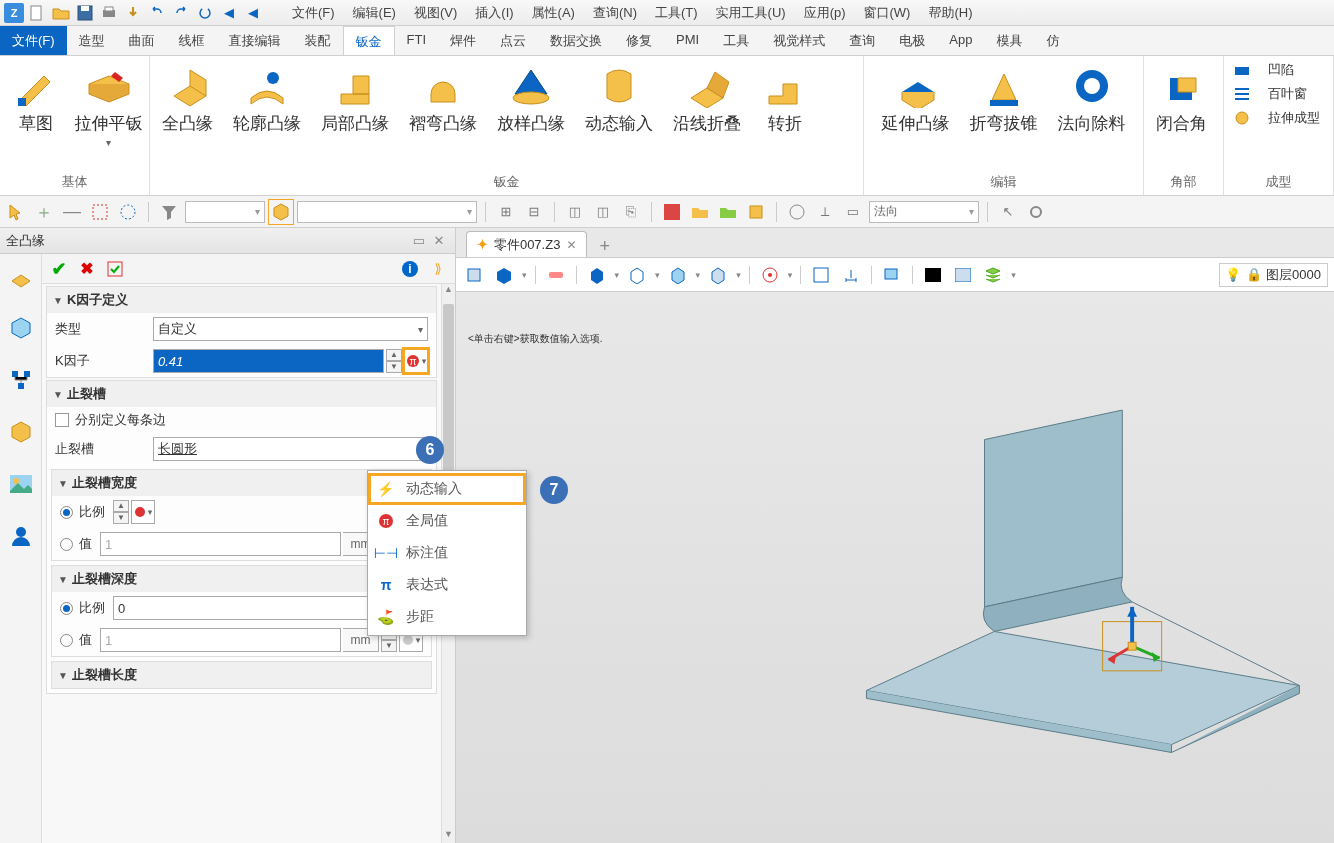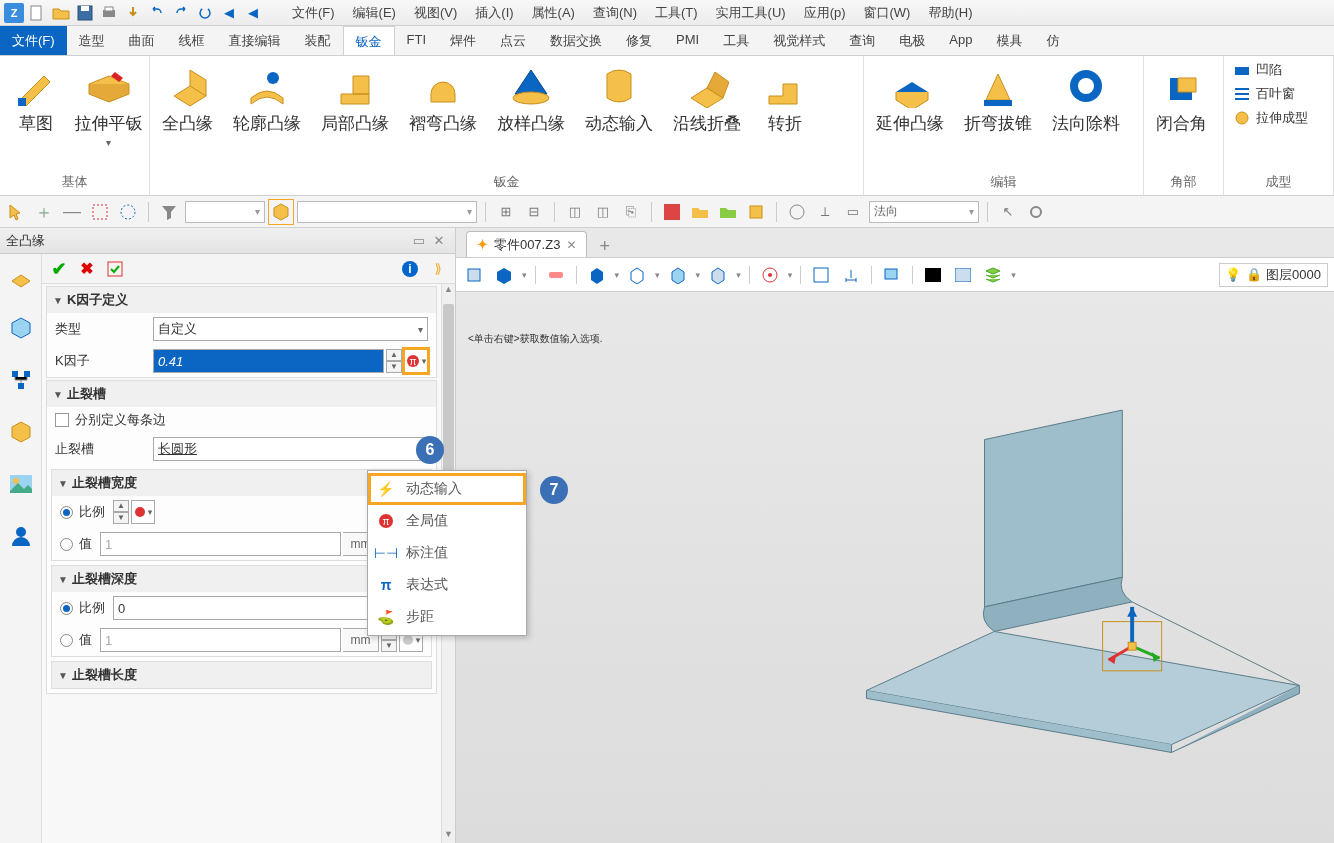--- a/index.html
+++ b/index.html
@@ -16,21 +16,21 @@
 .ribbon-tab.active { background: #fff; border: 1px solid #d0d0d0; border-bottom: none; color: #0a66c2; }
 
 .ribbon { height: 140px; background: #fff; border-bottom: 1px solid #d0d0d0; display: flex; }
 .ribbon-group { border-right: 1px solid #e0e0e0; padding: 4px 8px; display:flex; flex-direction:column; }
 .ribbon-group .items { display: flex; gap: 12px; flex:1; align-items: flex-start; }
 .rbtn { display:flex; flex-direction:column; align-items:center; gap:2px; padding:2px 4px; min-width: 56px;}
 .rbtn .ico { width: 48px; height: 48px; display:flex; align-items:center; justify-content:center; }
 .rbtn .lbl { font-size: 17px; color:#333; text-align:center; white-space:nowrap;}
 .group-title { text-align:center; font-size:13px; color:#666; padding-top:4px;}
 .small-col { display:flex; flex-direction:column; gap:4px; }
-.small-row { display:flex; align-items:center; gap:4px; font-size:13px; color:#333; }
+.small-row { display:flex; align-items:center; gap:16px; font-size:13px; color:#333; }
 .small-row .sico { width:20px; height:20px; display:flex; align-items:center; justify-content:center;}
 
 .toolstrip { height: 32px; background: #f4f4f4; border-bottom:1px solid #d0d0d0; display:flex; align-items:center; padding:0 4px; gap:4px;}
 .ts-btn { width:24px; height:24px; display:flex; align-items:center; justify-content:center; color:#777;}
 .ts-sep { width:1px; height:20px; background:#ccc; margin:0 4px;}
 .ts-combo { height:22px; border:1px solid #bbb; background:#fff; min-width:80px; display:flex; align-items:center; padding:0 4px; font-size:12px; color:#666;}
 .ts-combo.long{min-width:180px;}
 .ts-combo .dd{ margin-left:auto; color:#999; font-size:10px;}
 
 .workspace { display:flex; height: calc(843px - 26px - 30px - 140px - 32px); position: relative;}
@@ -283,21 +283,21 @@
             <svg width="44" height="44">
               <path d="M6 32h14v-12h14v20H6z" fill="#f5c04a" stroke="#c98f1a"></path>
             </svg>
           </div>
           <div class="lbl">转折</div>
         </div>
     </div>
     <div class="group-title">钣金</div>
   </div>
 
-  <div class="ribbon-group" style="width:280px;">
+  <div class="ribbon-group" style="width:280px;align-items:center;">
     <div class="items">
       <div class="rbtn">
           <div class="ico">
             <svg width="44" height="44">
               <path d="M8 28 L24 18 L40 28 L24 38z" fill="#0a66c2"></path>
               <path d="M8 28v8l16 10 16-10v-8" fill="#f5c04a" stroke="#c98f1a"></path>
             </svg>
           </div>
           <div class="lbl">延伸凸缘</div>
         </div>

